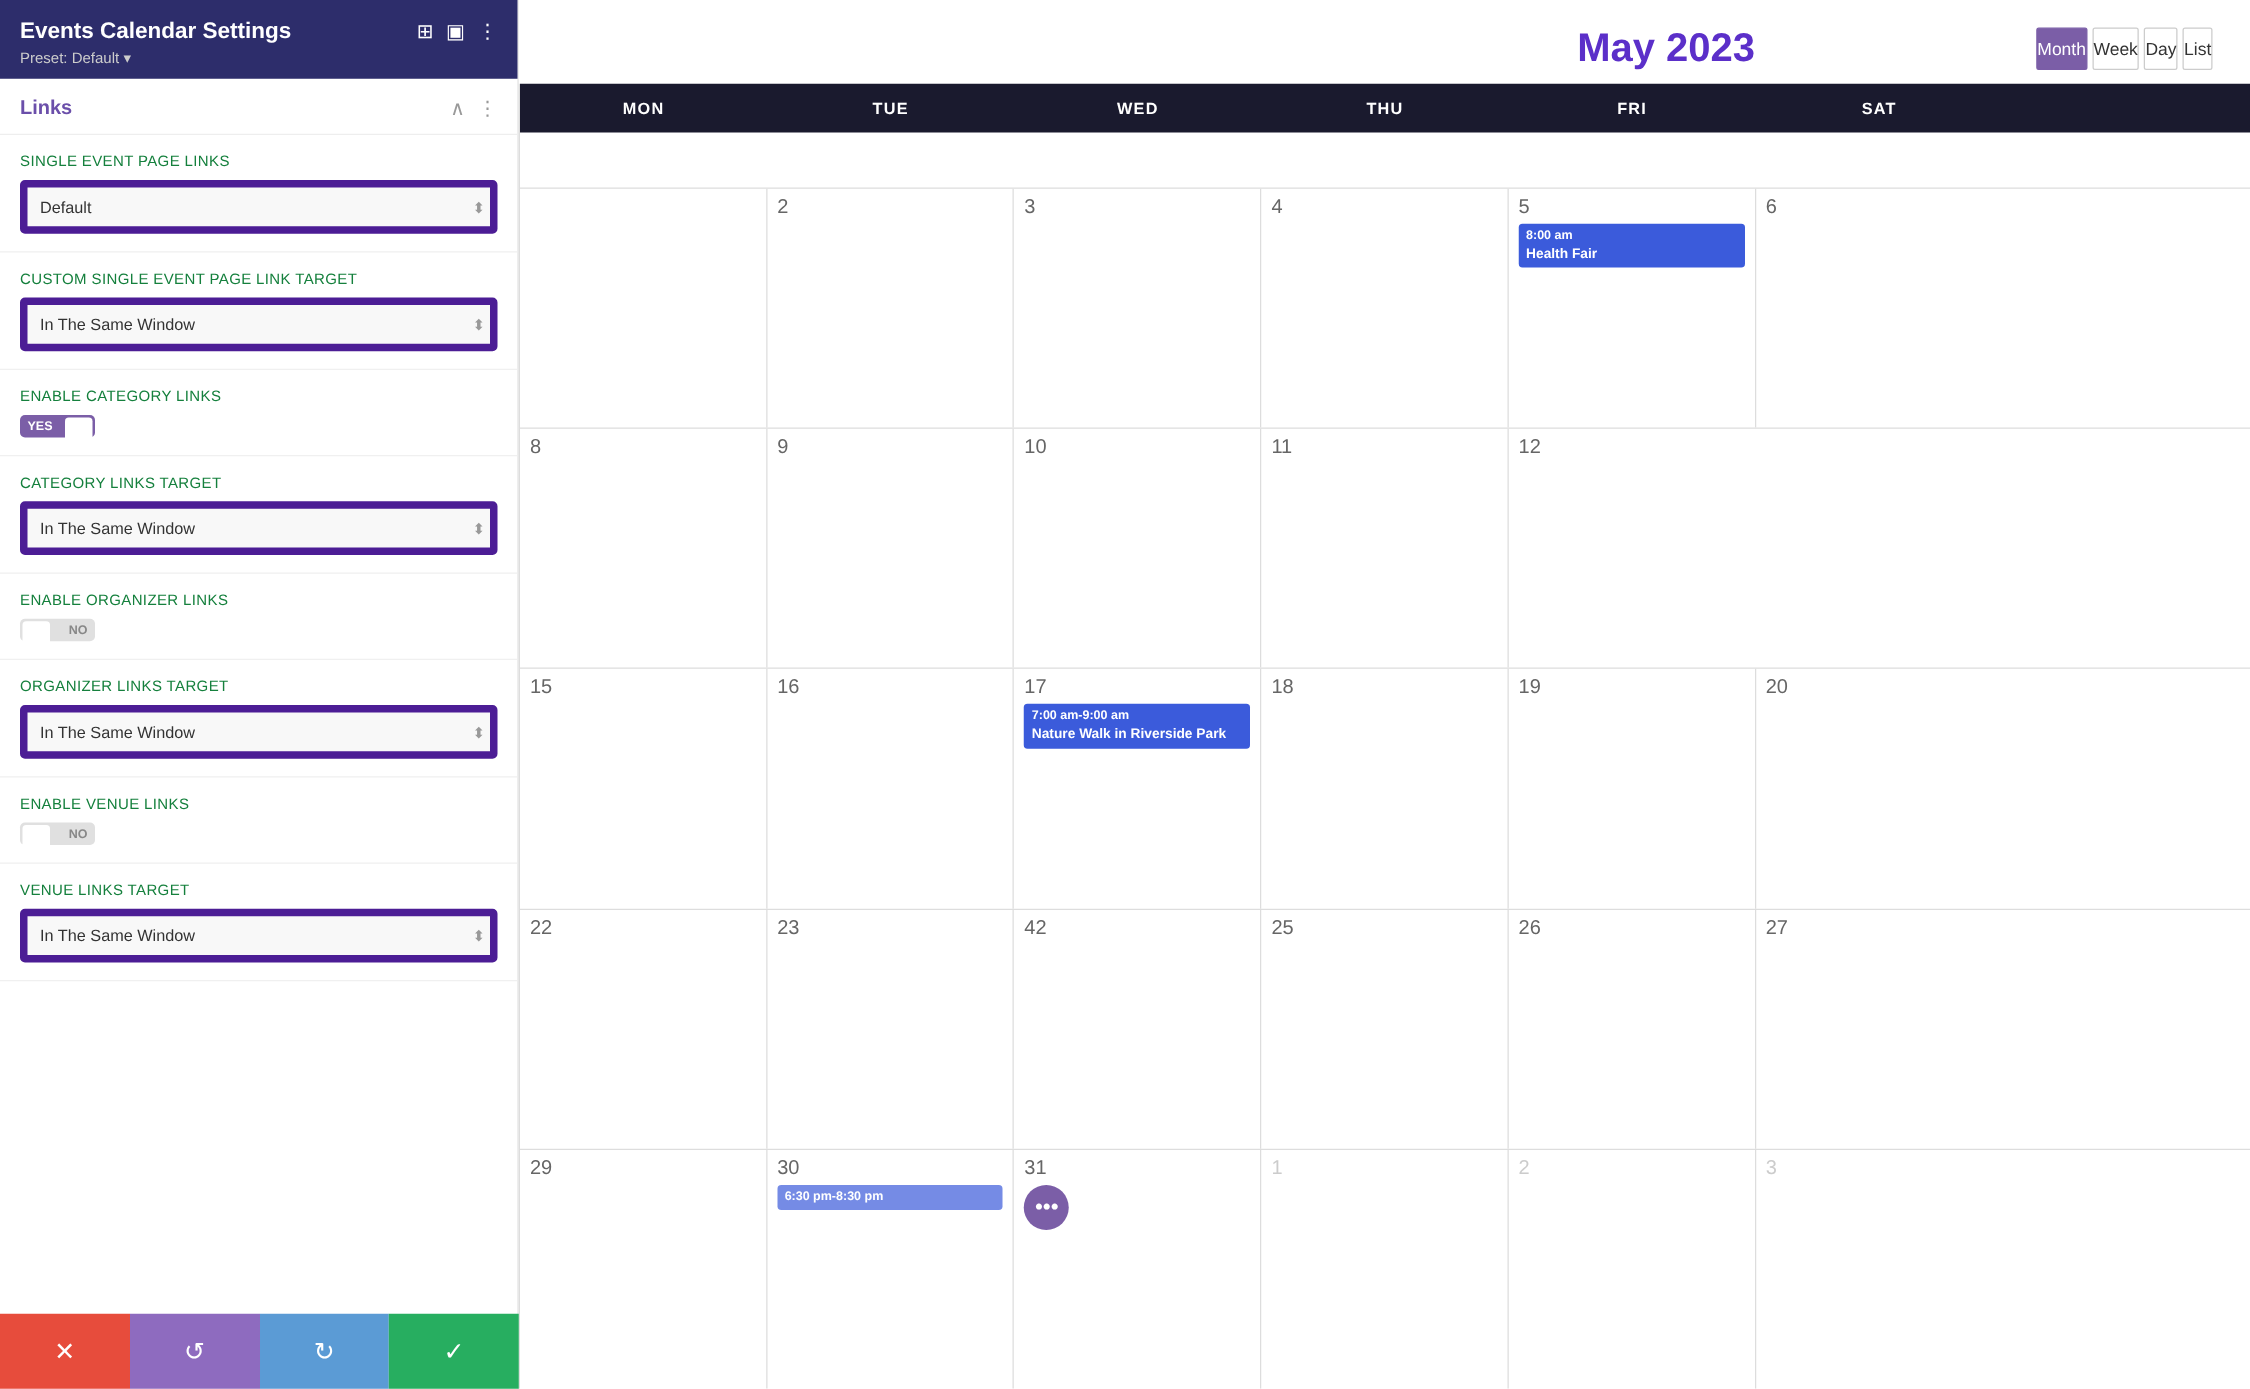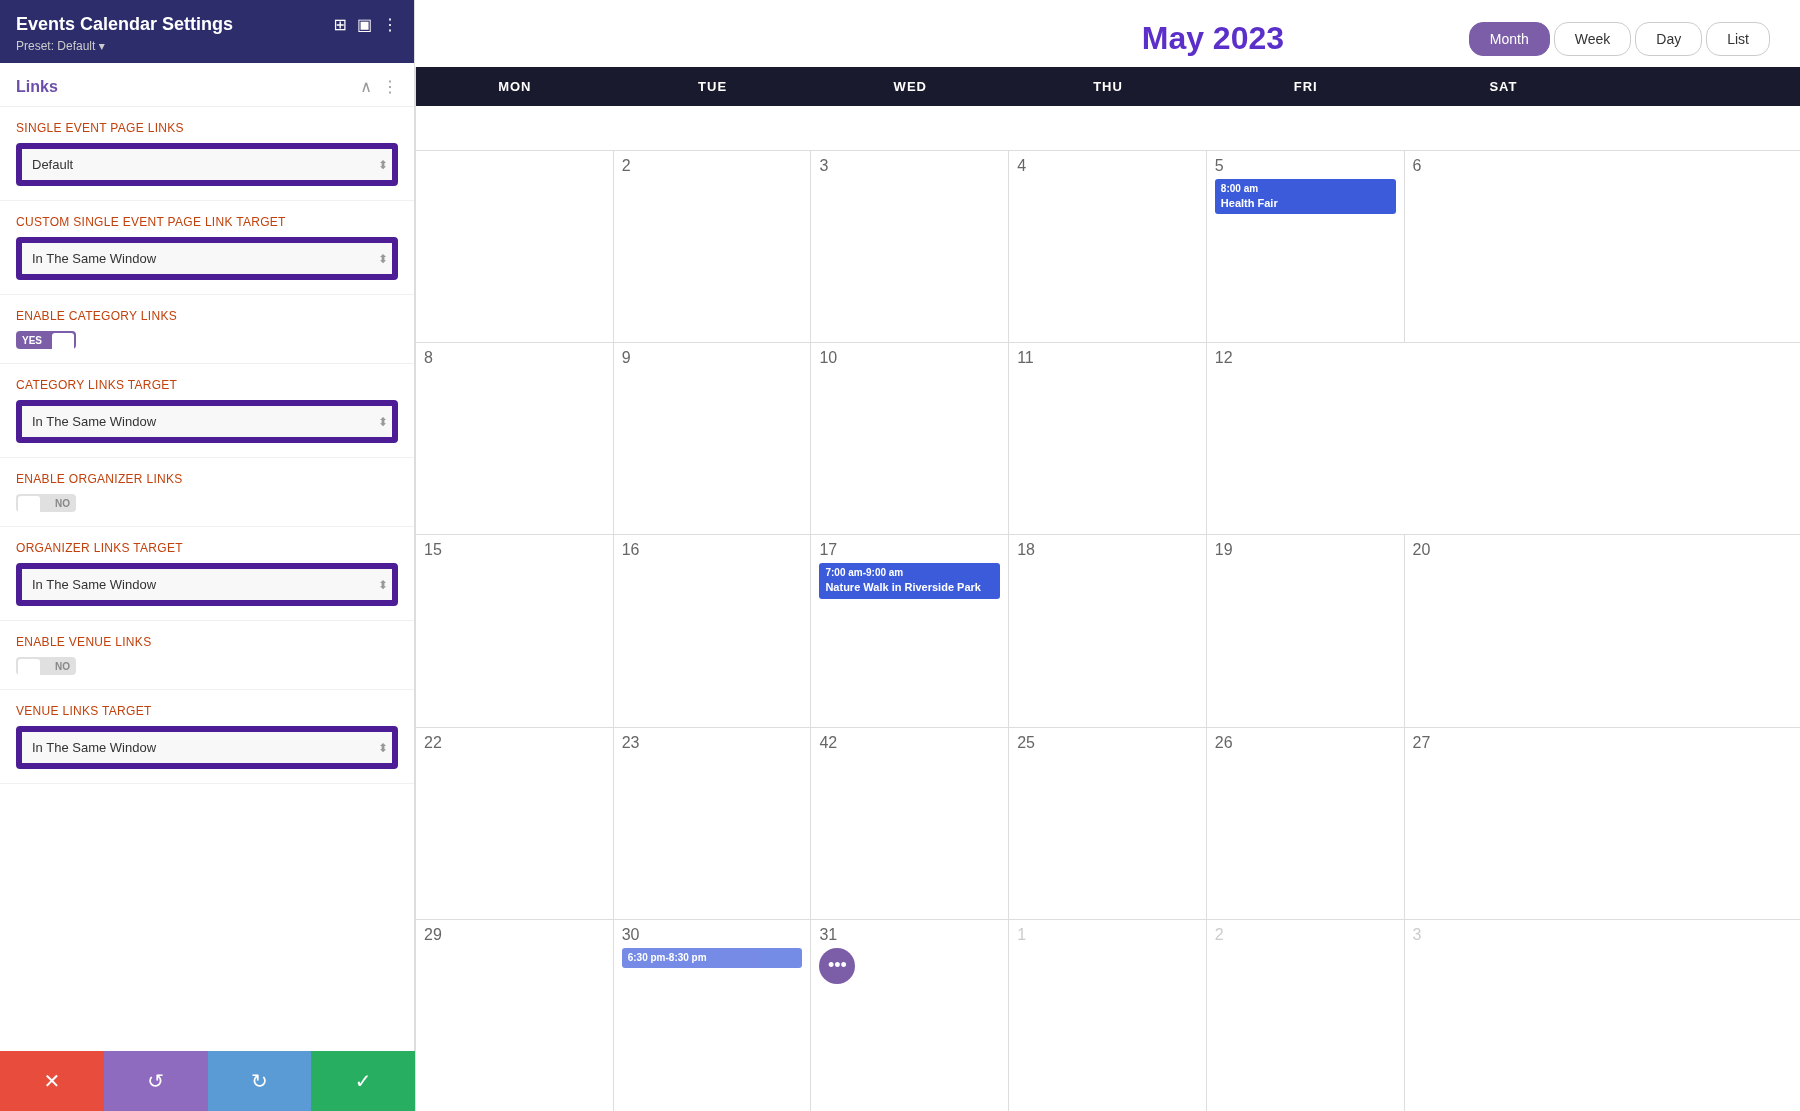--- a/index.html
+++ b/index.html
@@ -96,21 +96,21 @@
       cursor: pointer;
       font-size: 16px;
     }
 
     .field-group {
       padding: 14px 16px;
       border-bottom: 1px solid #f0f0f0;
     }
     .field-label {
       font-size: 12px;
-      color: #c2410c;
+      color: #15803d;
       margin-bottom: 8px;
       font-weight: 500;
       text-transform: uppercase;
       letter-spacing: 0.3px;
     }
 
     .select-wrapper {
       position: relative;
     }
     .select-wrapper select {
@@ -219,27 +219,27 @@
       font-size: 32px;
       font-weight: 700;
       flex: 1;
       text-align: center;
     }
     .view-buttons {
       display: flex;
       gap: 4px;
     }
     .view-btn {
-      padding: 8px 20px;
+      padding: 8px 0;
       border: 1px solid #ccc;
       background: #fff;
       cursor: pointer;
       font-size: 14px;
       color: #333;
-      border-radius: 14px;
+      border-radius: 2px;
     }
     .view-btn.active {
       background: #7b5ea7;
       color: #fff;
       border-color: #7b5ea7;
     }
 
     .calendar-grid {
       flex: 1;
       display: flex;

